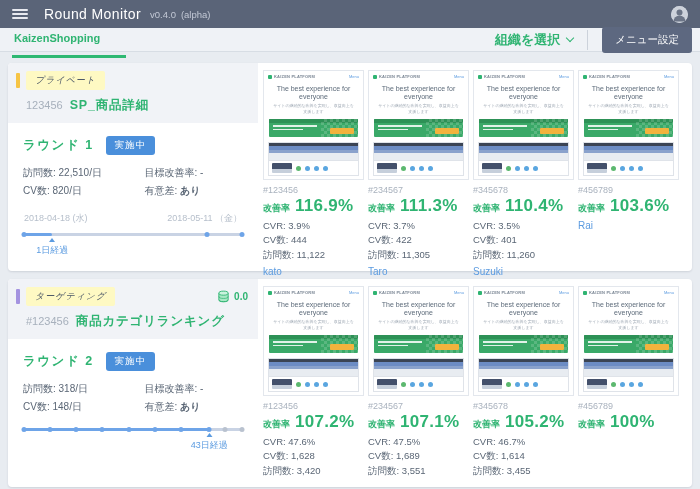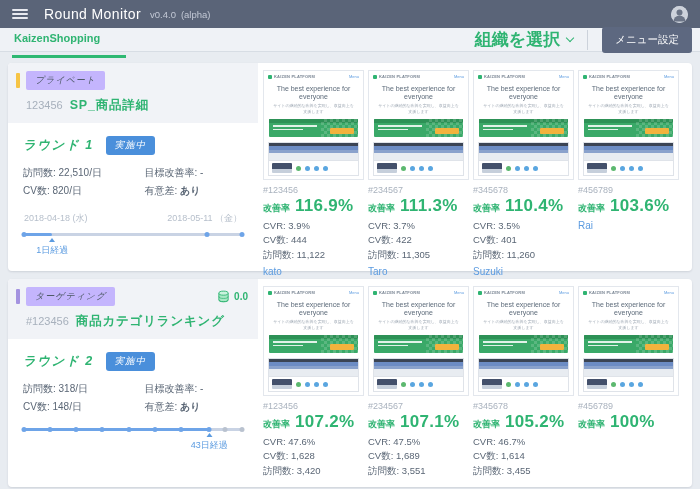--- a/index.html
+++ b/index.html
@@ -12,39 +12,39 @@
   .hamburger i { display:block; height:2px; background:#e8eaf0; margin:2px 0; border-radius:1px; }
   .app-title { color:#ffffff; font-size:14px; margin-left:16px; letter-spacing:.4px; font-weight:500; }
   .app-version { color:#c3c9d6; font-size:9.5px; margin-left:9px; }
   .app-stage { color:#c3c9d6; font-size:9.5px; margin-left:5px; }
   .avatar { margin-left:auto; width:17px; height:17px; border-radius:50%; overflow:hidden; background:#cdd2db; }
 
   
   .tabbar { height:24px; background:#eff2f6; border-bottom:1px solid #d7dde4; display:flex; align-items:center; padding:0 8px 0 12px; }
   .tab { height:36px; display:flex; align-items:center; padding:0 26px 0 2px; color:#2fb472; font-size:11px; font-weight:bold; border-bottom:3px solid #2eb872; cursor:pointer; }
   .tab-spacer { flex:1; }
-  .org-select { display:flex; align-items:center; gap:7px; color:#2fb472; font-size:17px; font-weight:bold; cursor:pointer; }
+  .org-select { display:flex; align-items:center; gap:7px; color:#2fb472; font-size:13px; font-weight:bold; cursor:pointer; }
   .chev { width:6px; height:6px; border-right:1.5px solid #2fb472; border-bottom:1.5px solid #2fb472; transform:rotate(45deg); margin-top:-4px; }
   .vdivider { width:1px; height:20px; background:#ccd2db; margin:0 14px; }
   .menu-btn { background:#5d6880; color:#fff; font-size:10.5px; padding:6px 13px; border-radius:3px; border:none; cursor:pointer; }
 
   
   .main { padding:11px 8px 0; }
   .card { background:#fff; border-radius:4px; box-shadow:0 1px 2px rgba(60,70,90,.15); display:flex; height:208px; margin-bottom:8px; }
   .card-left { width:250px; flex:0 0 250px; }
   .cat-header { background:#f1f3f7; border-radius:4px 0 0 0; padding:8px 10px 9px 8px; }
   .cat-row1 { display:flex; align-items:center; }
   .cat-bar { width:4px; height:15px; border-radius:1px; }
-  .cat-badge { background:#c4b5fd; color:#4e5a68; font-size:9px; font-style:italic; letter-spacing:1px; padding:3px 9px; margin-left:6px; border-radius:2px; }
+  .cat-badge { background:#fef9c3; color:#4e5a68; font-size:9px; font-style:italic; letter-spacing:1px; padding:3px 9px; margin-left:6px; border-radius:2px; }
   .score { margin-left:auto; display:flex; align-items:center; gap:4px; color:#2fb472; font-size:10px; font-weight:bold; }
   .cat-row2 { margin-top:7px; padding-left:10px; display:flex; align-items:baseline; }
   .exp-id { color:#a7b0bc; font-size:11px; margin-right:7px; }
   .exp-title { color:#2fb472; font-size:12.5px; font-weight:bold; letter-spacing:.8px; cursor:pointer; }
   .round-box { padding:13px 15px 0 15px; }
-  .round-row { display:flex; align-items:center;font-style:italic; }
+  .round-row { display:flex; align-items:center; }
   .round-label { color:#2fb472; font-size:12.5px; font-weight:bold; letter-spacing:1.5px; }
   .status-badge { background:#4a8fdb; color:#fff; font-size:9.5px; padding:3px 9px; border-radius:3px; margin-left:12px; letter-spacing:1px; }
   .stats-grid { margin-top:11px; display:grid; grid-template-columns:1.15fr 1fr; gap:4px 8px; font-size:10px; color:#5a6675; }
   .stats-grid b { font-weight:bold; }
   .timeline { margin-top:14px; padding:0 1px; position:relative;text-align:right; }
   .tl-labels { display:flex; justify-content:space-between; font-size:9px; color:#b6bfcb; }
   .tl-track { position:relative; height:3px; background:#c9d3e4; border-radius:2px; margin-top:8px; }
   .tl-fill { position:absolute; left:0; top:0; height:3px; background:#6ea4e8; border-radius:2px; }
   .tl-dot { position:absolute; top:-1px; width:5px; height:5px; border-radius:50%; transform:translateX(-50%); }
   .tl-dot.blue { background:#6ea4e8; }

